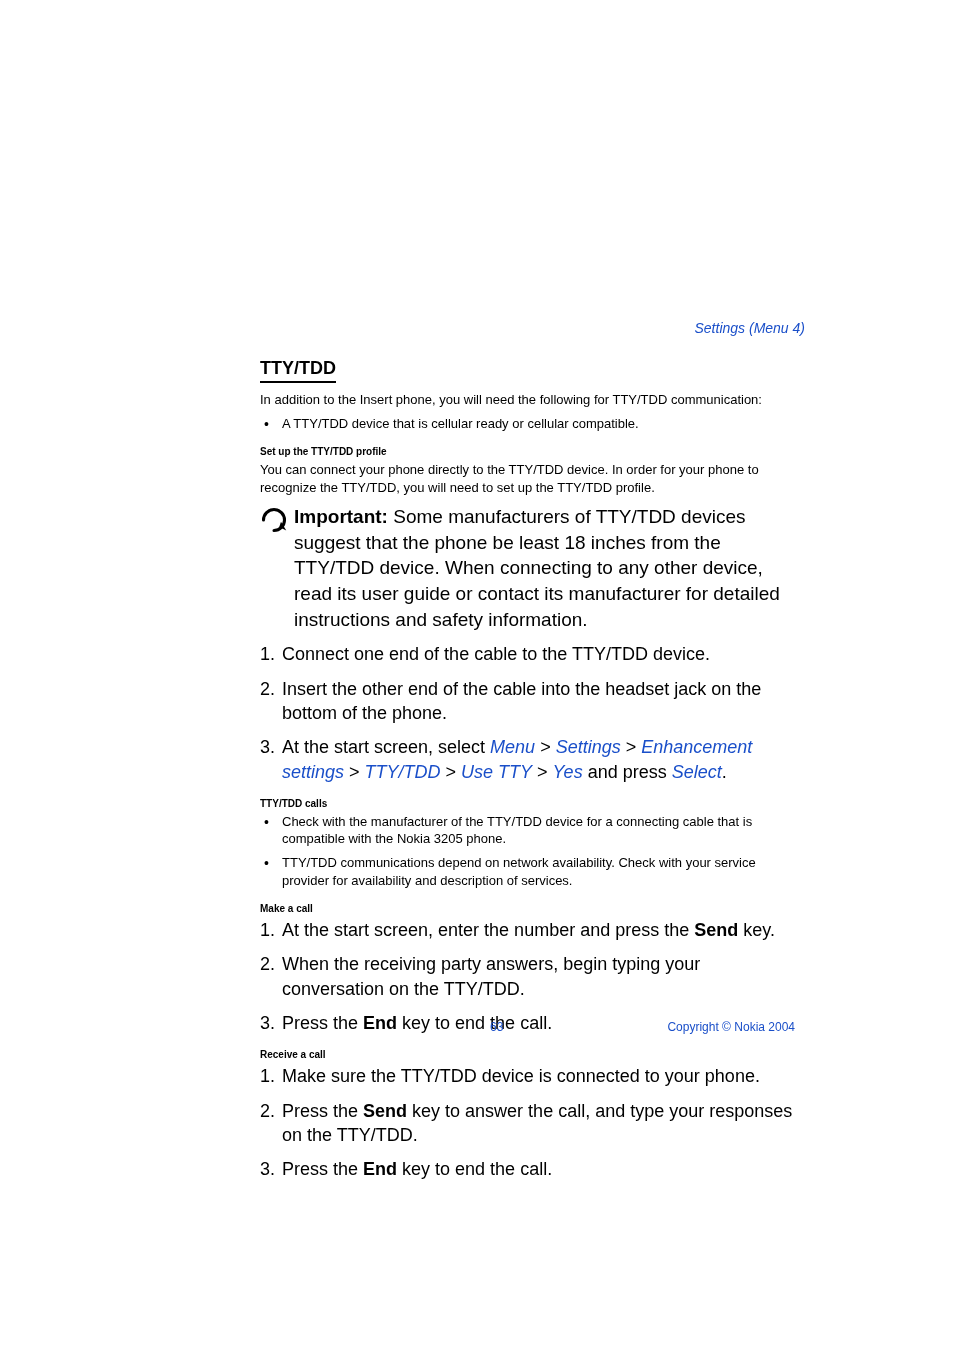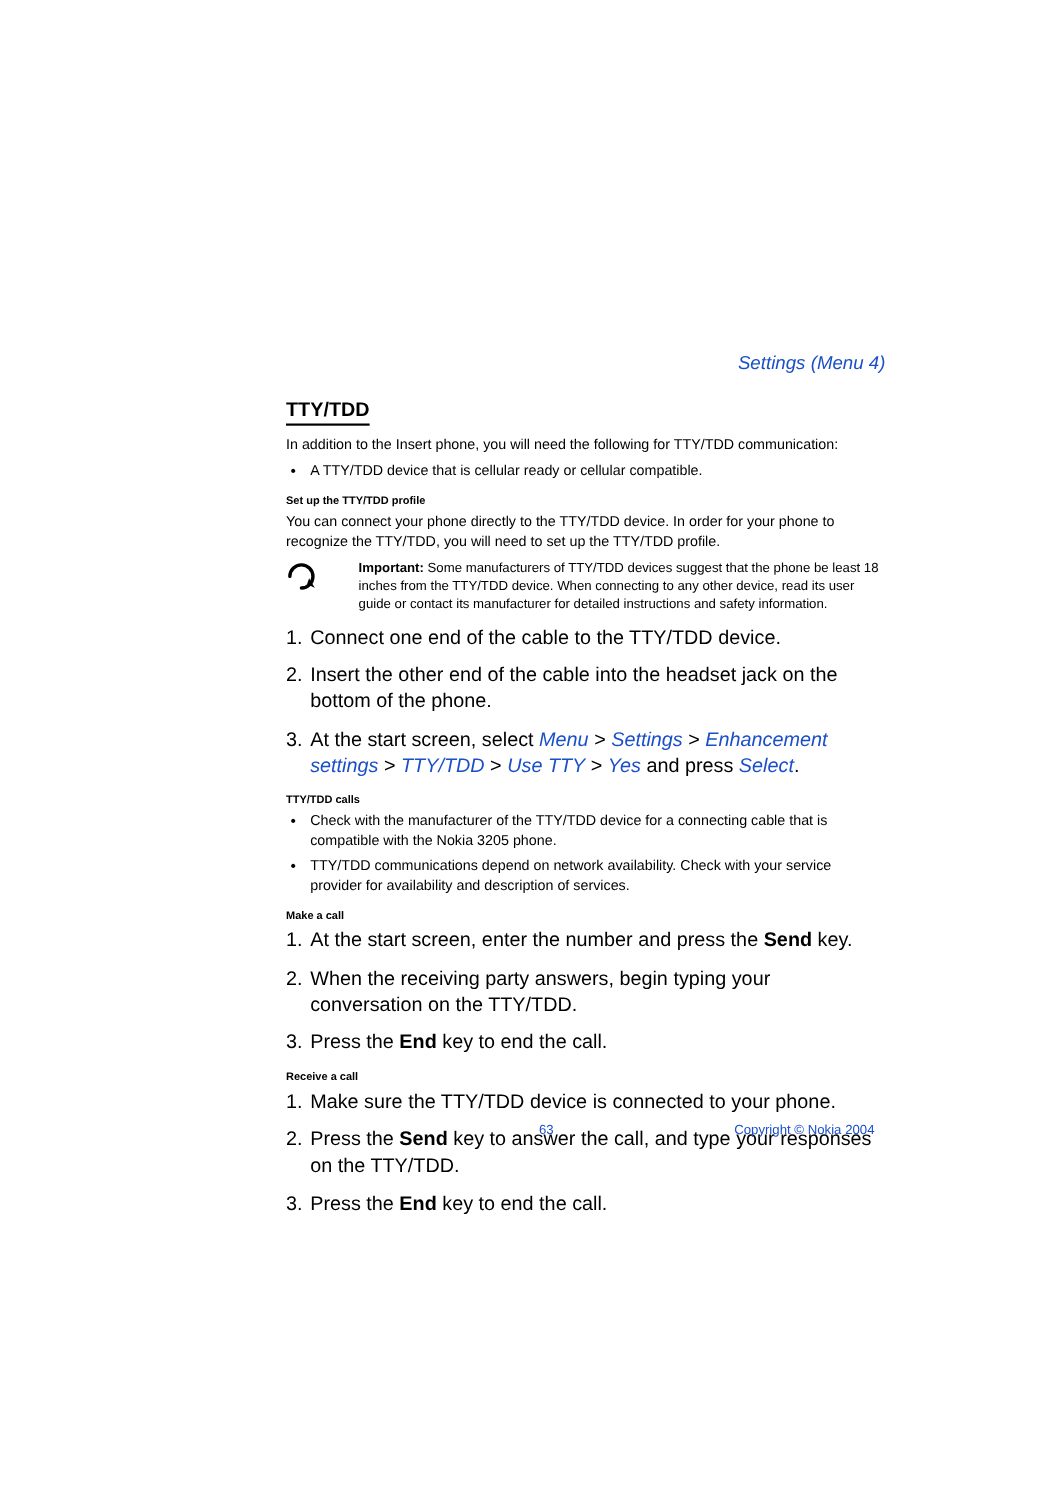--- a/index.html
+++ b/index.html
@@ -13,21 +13,21 @@
   }
   .page {
     position: absolute;
     left: 260px;
     top: 320px;
     width: 545px;
   }
   .section-link {
     color: #1a4fc9;
     font-style: italic;
-    font-size: 17px;
+    font-size: 14px;
     text-align: right;
     margin-bottom: 22px;
   }
   h1.underline {
     font-size: 18px;
     font-weight: bold;
     padding-bottom: 2px;
     margin-bottom: 8px;
     display: inline-block;
     border-bottom: 2px solid #000;
@@ -65,23 +65,22 @@
     display: flex;
     align-items: flex-start;
     margin: 8px 0 10px 0;
   }
   .note-icon {
     flex: 0 0 28px;
     margin-right: 6px;
     margin-top: 2px;
   }
   .note-text {
-    font-size: 12px;
+    font-size: 19px;
     line-height: 1.35;
-    margin-left: 32px;
   }
   .bold { font-weight: bold; }
   ol.steps {
     list-style: none;
     counter-reset: step;
     margin: 4px 0 14px 0;
   }
   ol.steps li {
     counter-increment: step;
     position: relative;

